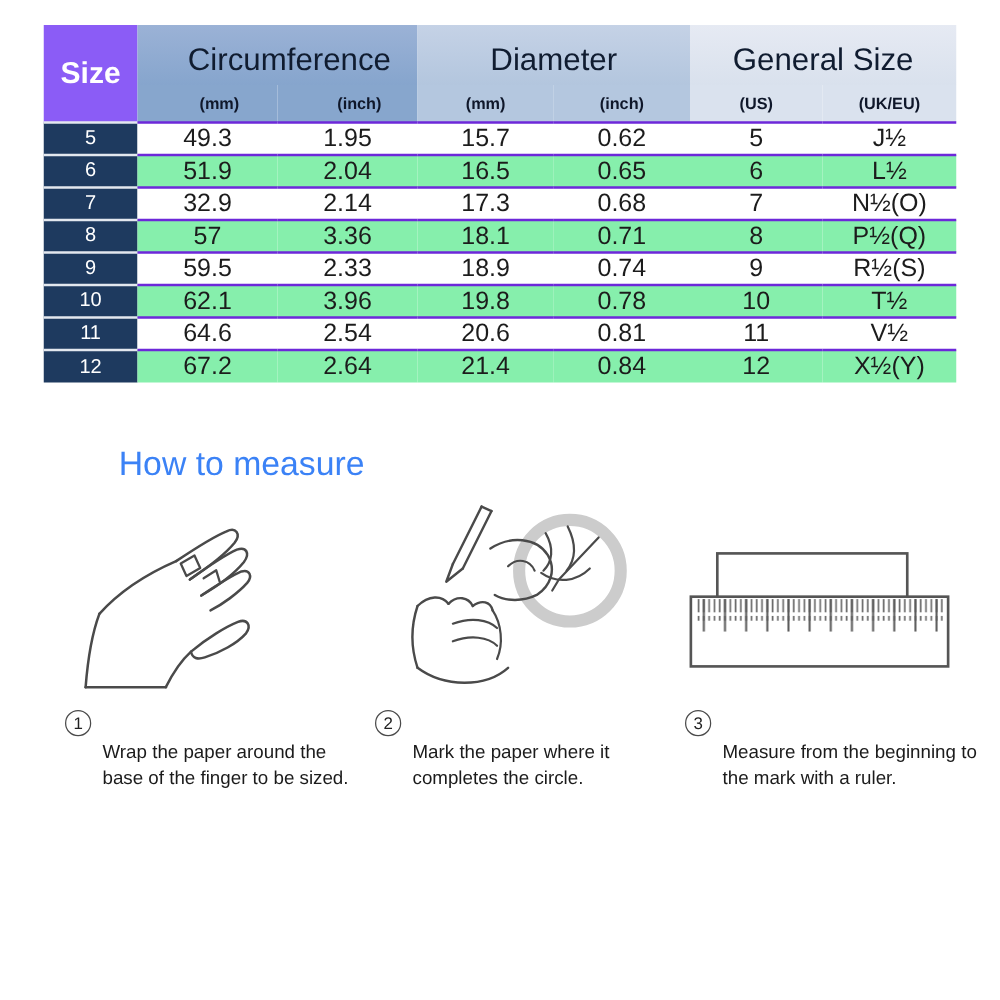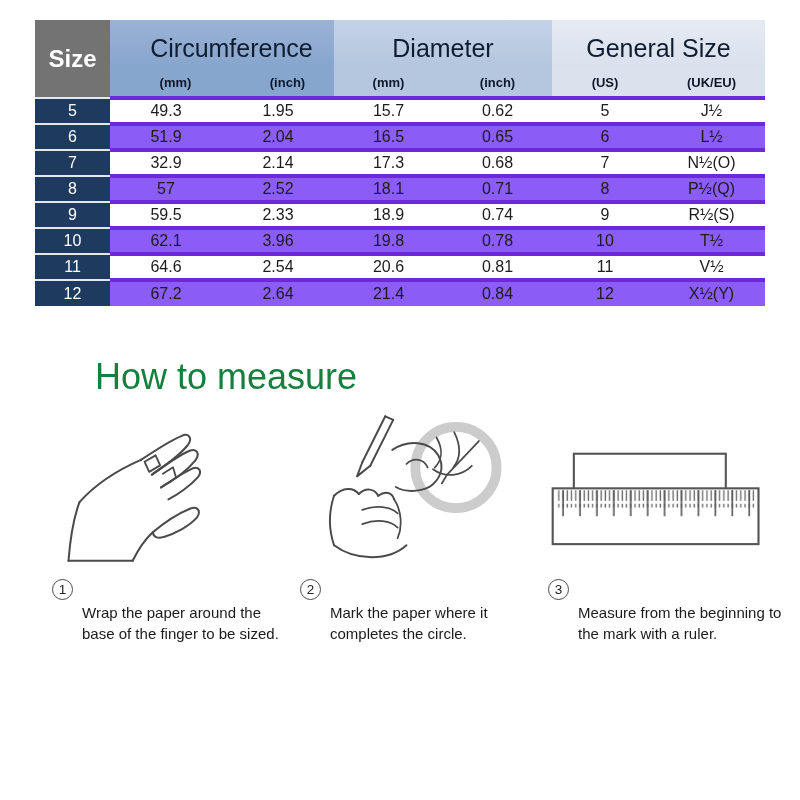--- a/index.html
+++ b/index.html
@@ -27,21 +27,21 @@
   
   table.ringsize {
     border-collapse:collapse;
     table-layout:fixed;
     width:730px;
     margin:20px auto 0 auto;
   }
   th, td { padding:0; text-align:center; vertical-align:middle; }
 
   th.size-col {
-    background:#737373;
+    background:#8b5cf6;
     color:#ffffff;
     font-size:24px;
     font-weight:700;
   }
   .g-circ { background:linear-gradient(180deg,#9bb2d6 0%,#86a5cd 100%);padding-left:19px; }
   .g-diam { background:linear-gradient(180deg,#c5d2e6 0%,#b3c6de 100%);margin-left:44px; }
   .g-gen  { background:linear-gradient(180deg,#e6eaf3 0%,#d9e1ed 100%); }
 
   tr.group-row th.group {
     height:48px;
@@ -55,38 +55,38 @@
     font-size:13px;
     font-weight:700;
     color:#0f172a;
   }
   tr.sub-row .g-circ { background:#87a6cd; }
   tr.sub-row .g-diam { background:#b4c7df; }
   tr.sub-row .g-gen  { background:#dae2ee; }
 
   tbody td {
     height:26px;
-    font-size:16px;
-    border-top:4px solid #6d28d9;
+    font-size:20px;
+    border-top:2px solid #6d28d9;
   }
   tbody td.size-cell {
     background:#1e3a5f;
     color:#ffffff;
     border-top:2px solid #e3e8ef;
     font-size:16px;
   }
   tbody tr.odd  td.data { background:#ffffff; }
-  tbody tr.even td.data { background:#8b5cf6; }
+  tbody tr.even td.data { background:#86efac; }
 
   
   .howto-heading {
     margin:50px 0 0 95px;
-    font-size:36px;
+    font-size:27px;
     font-weight:500;
-    color:#15803d;
+    color:#3b82f6;
   }
   .steps {
     display:flex;
     margin:12px 18px 0 38px;
   }
   .step { flex:1; }
   .art {
     height:160px;
     display:flex;
     align-items:flex-end;
@@ -175,21 +175,21 @@
         <td class="data">32.9</td>
         <td class="data">2.14</td>
         <td class="data">17.3</td>
         <td class="data">0.68</td>
         <td class="data">7</td>
         <td class="data">N½(O)</td>
       </tr>
       <tr class="even">
         <td class="size-cell">8</td>
         <td class="data">57</td>
-        <td class="data">2.52</td>
+        <td class="data">3.36</td>
         <td class="data">18.1</td>
         <td class="data">0.71</td>
         <td class="data">8</td>
         <td class="data">P½(Q)</td>
       </tr>
       <tr class="odd">
         <td class="size-cell">9</td>
         <td class="data">59.5</td>
         <td class="data">2.33</td>
         <td class="data">18.9</td>

